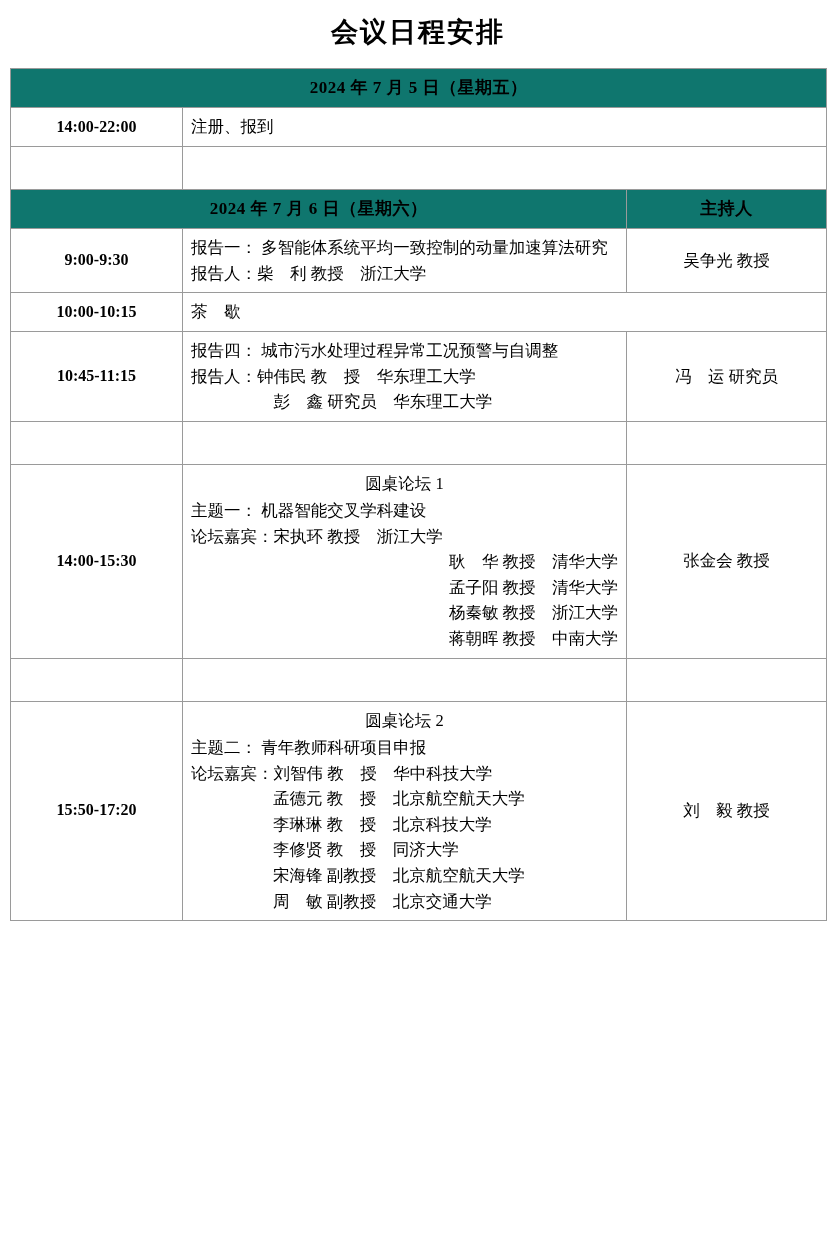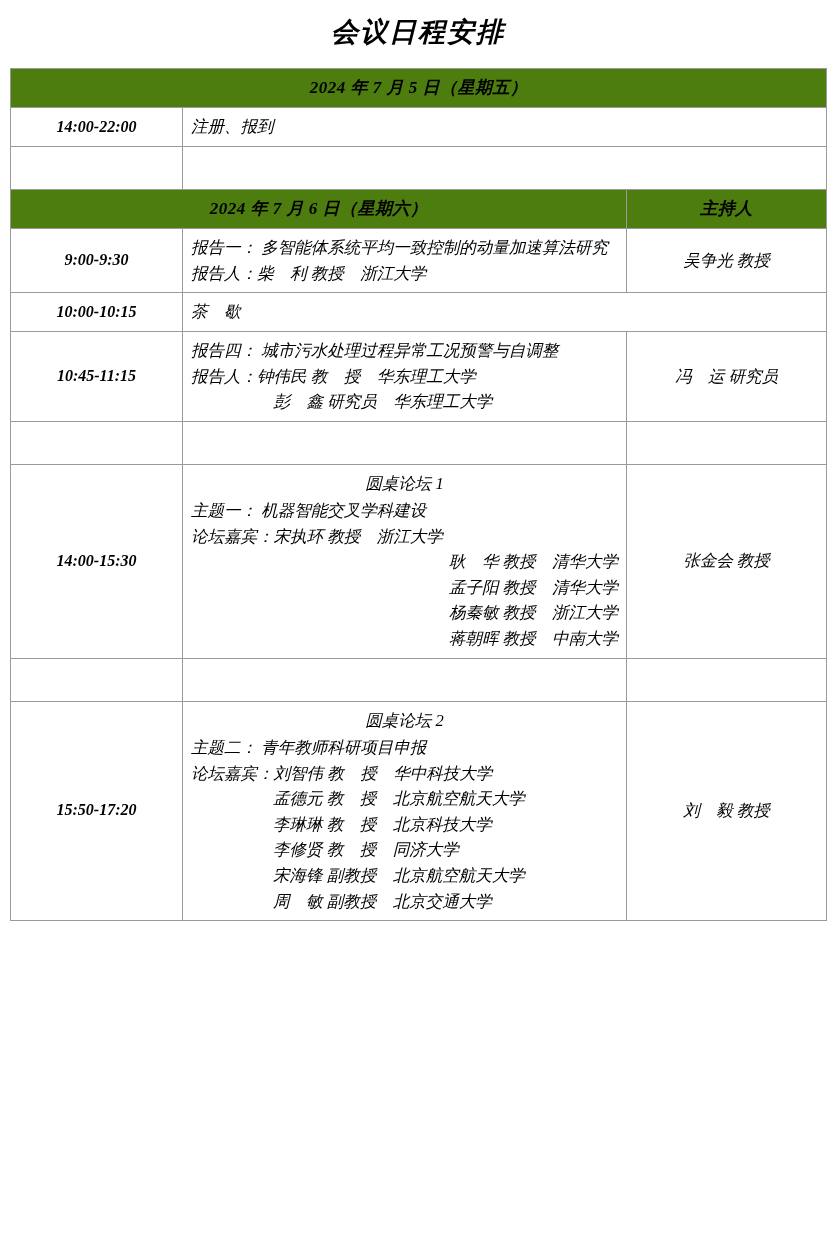--- a/index.html
+++ b/index.html
@@ -10,21 +10,20 @@
   body {
     width: 836px;
     min-height: 1253px;
     font-family: "Liberation Serif", "DejaVu Serif", serif;
     color: #000000;
   }
   .page {
     width: 836px;
     box-sizing: border-box;
     padding: 0 10px;
-    font-style: italic;
   }
   .doc-title {
     text-align: center;
     font-family: "Liberation Sans", sans-serif;
     font-weight: bold;
     font-size: 27px;
     letter-spacing: 2px;
     padding: 14px 0 18px 0;
     margin: 0;
   }
@@ -38,21 +37,21 @@
     border: 1px solid #9a9a9a;
     padding: 6px 8px;
     vertical-align: middle;
     line-height: 1.55;
   }
   col.c-time { width: 172px; }
   col.c-content { width: 444px; }
   col.c-host { width: 200px; }
 
   .day-header td {
-    background: #4d7c0f;
+    background: #0f766e;
     text-align: center;
     font-weight: bold;
     font-size: 17px;
     padding: 9px 8px;
     letter-spacing: 0.5px;
   }
   .day-header td.host-head {
     font-weight: bold;
   }
   .time-cell {

